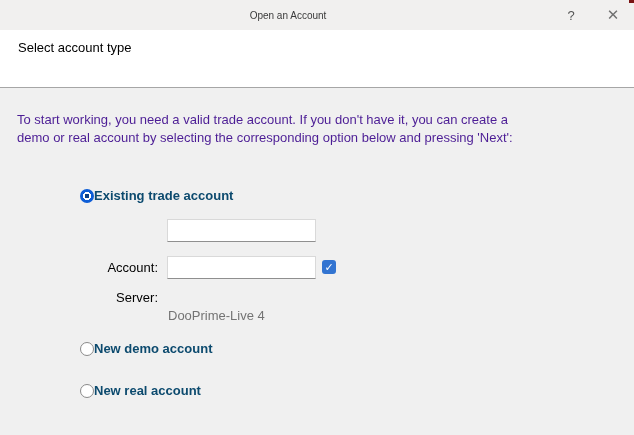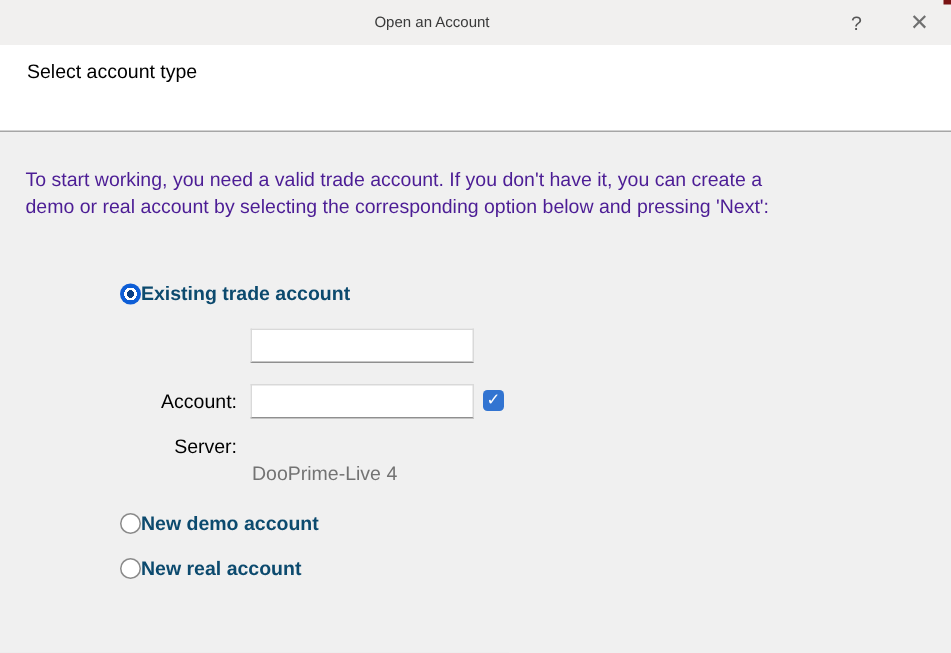--- a/index.html
+++ b/index.html
@@ -64,21 +64,21 @@
   }
   .opt-row {
     position: absolute;
     display: flex; align-items: center; gap: 0;
     font-size: 13px; color: #0c4a6e;
     cursor: default;
     font-weight: bold;
   }
   .opt-existing { left: 80px; top: 188px; }
   .opt-demo     { left: 80px; top: 341px; align-items: center; }
-  .opt-real     { left: 80px; top: 371px; justify-content: center; }
+  .opt-real     { left: 80px; top: 383px; justify-content: center; }
   .radio-dot {
     width: 14px; height: 14px;
     border: 1px solid #8a8a8a; border-radius: 50%;
     background: #fff; flex: 0 0 auto;
   }
   .radio-dot[data-checked="true"] {
     border: none;
     background: radial-gradient(circle, #0a3f85 0 2.5px, #ffffff 2.5px 4.2px, #0d5dd6 4.2px 7.5px);
   }
   .form-label {

